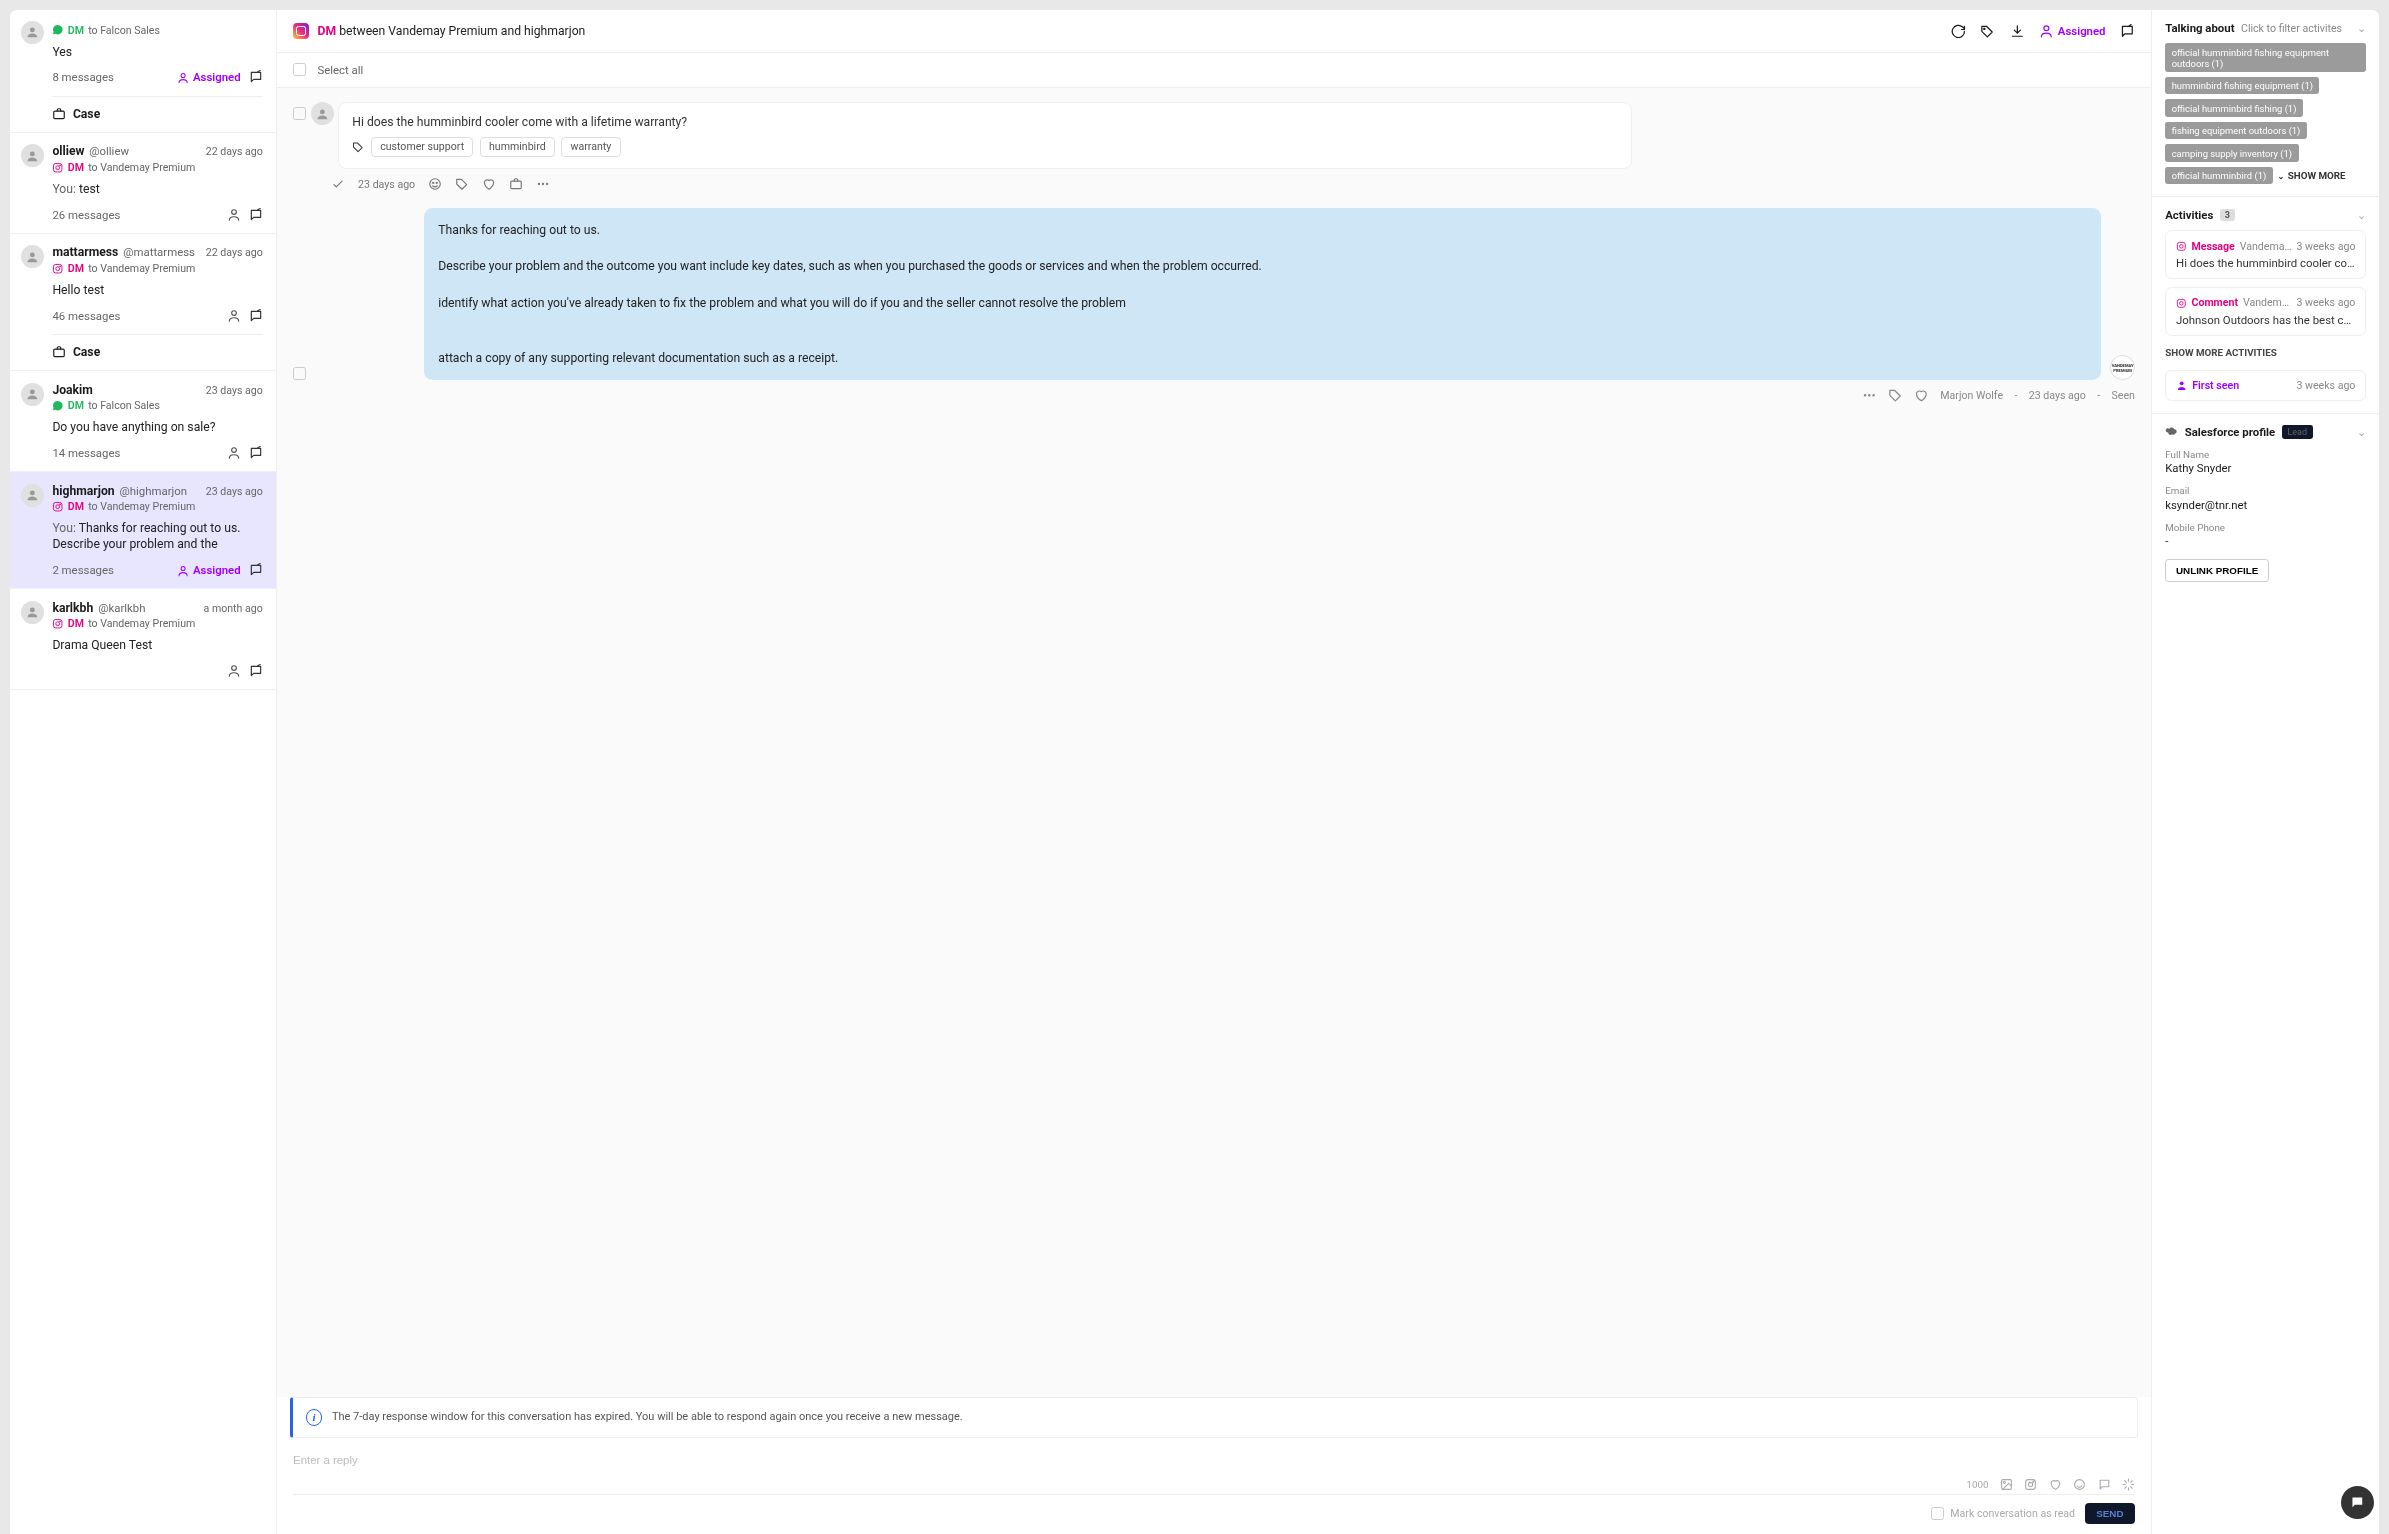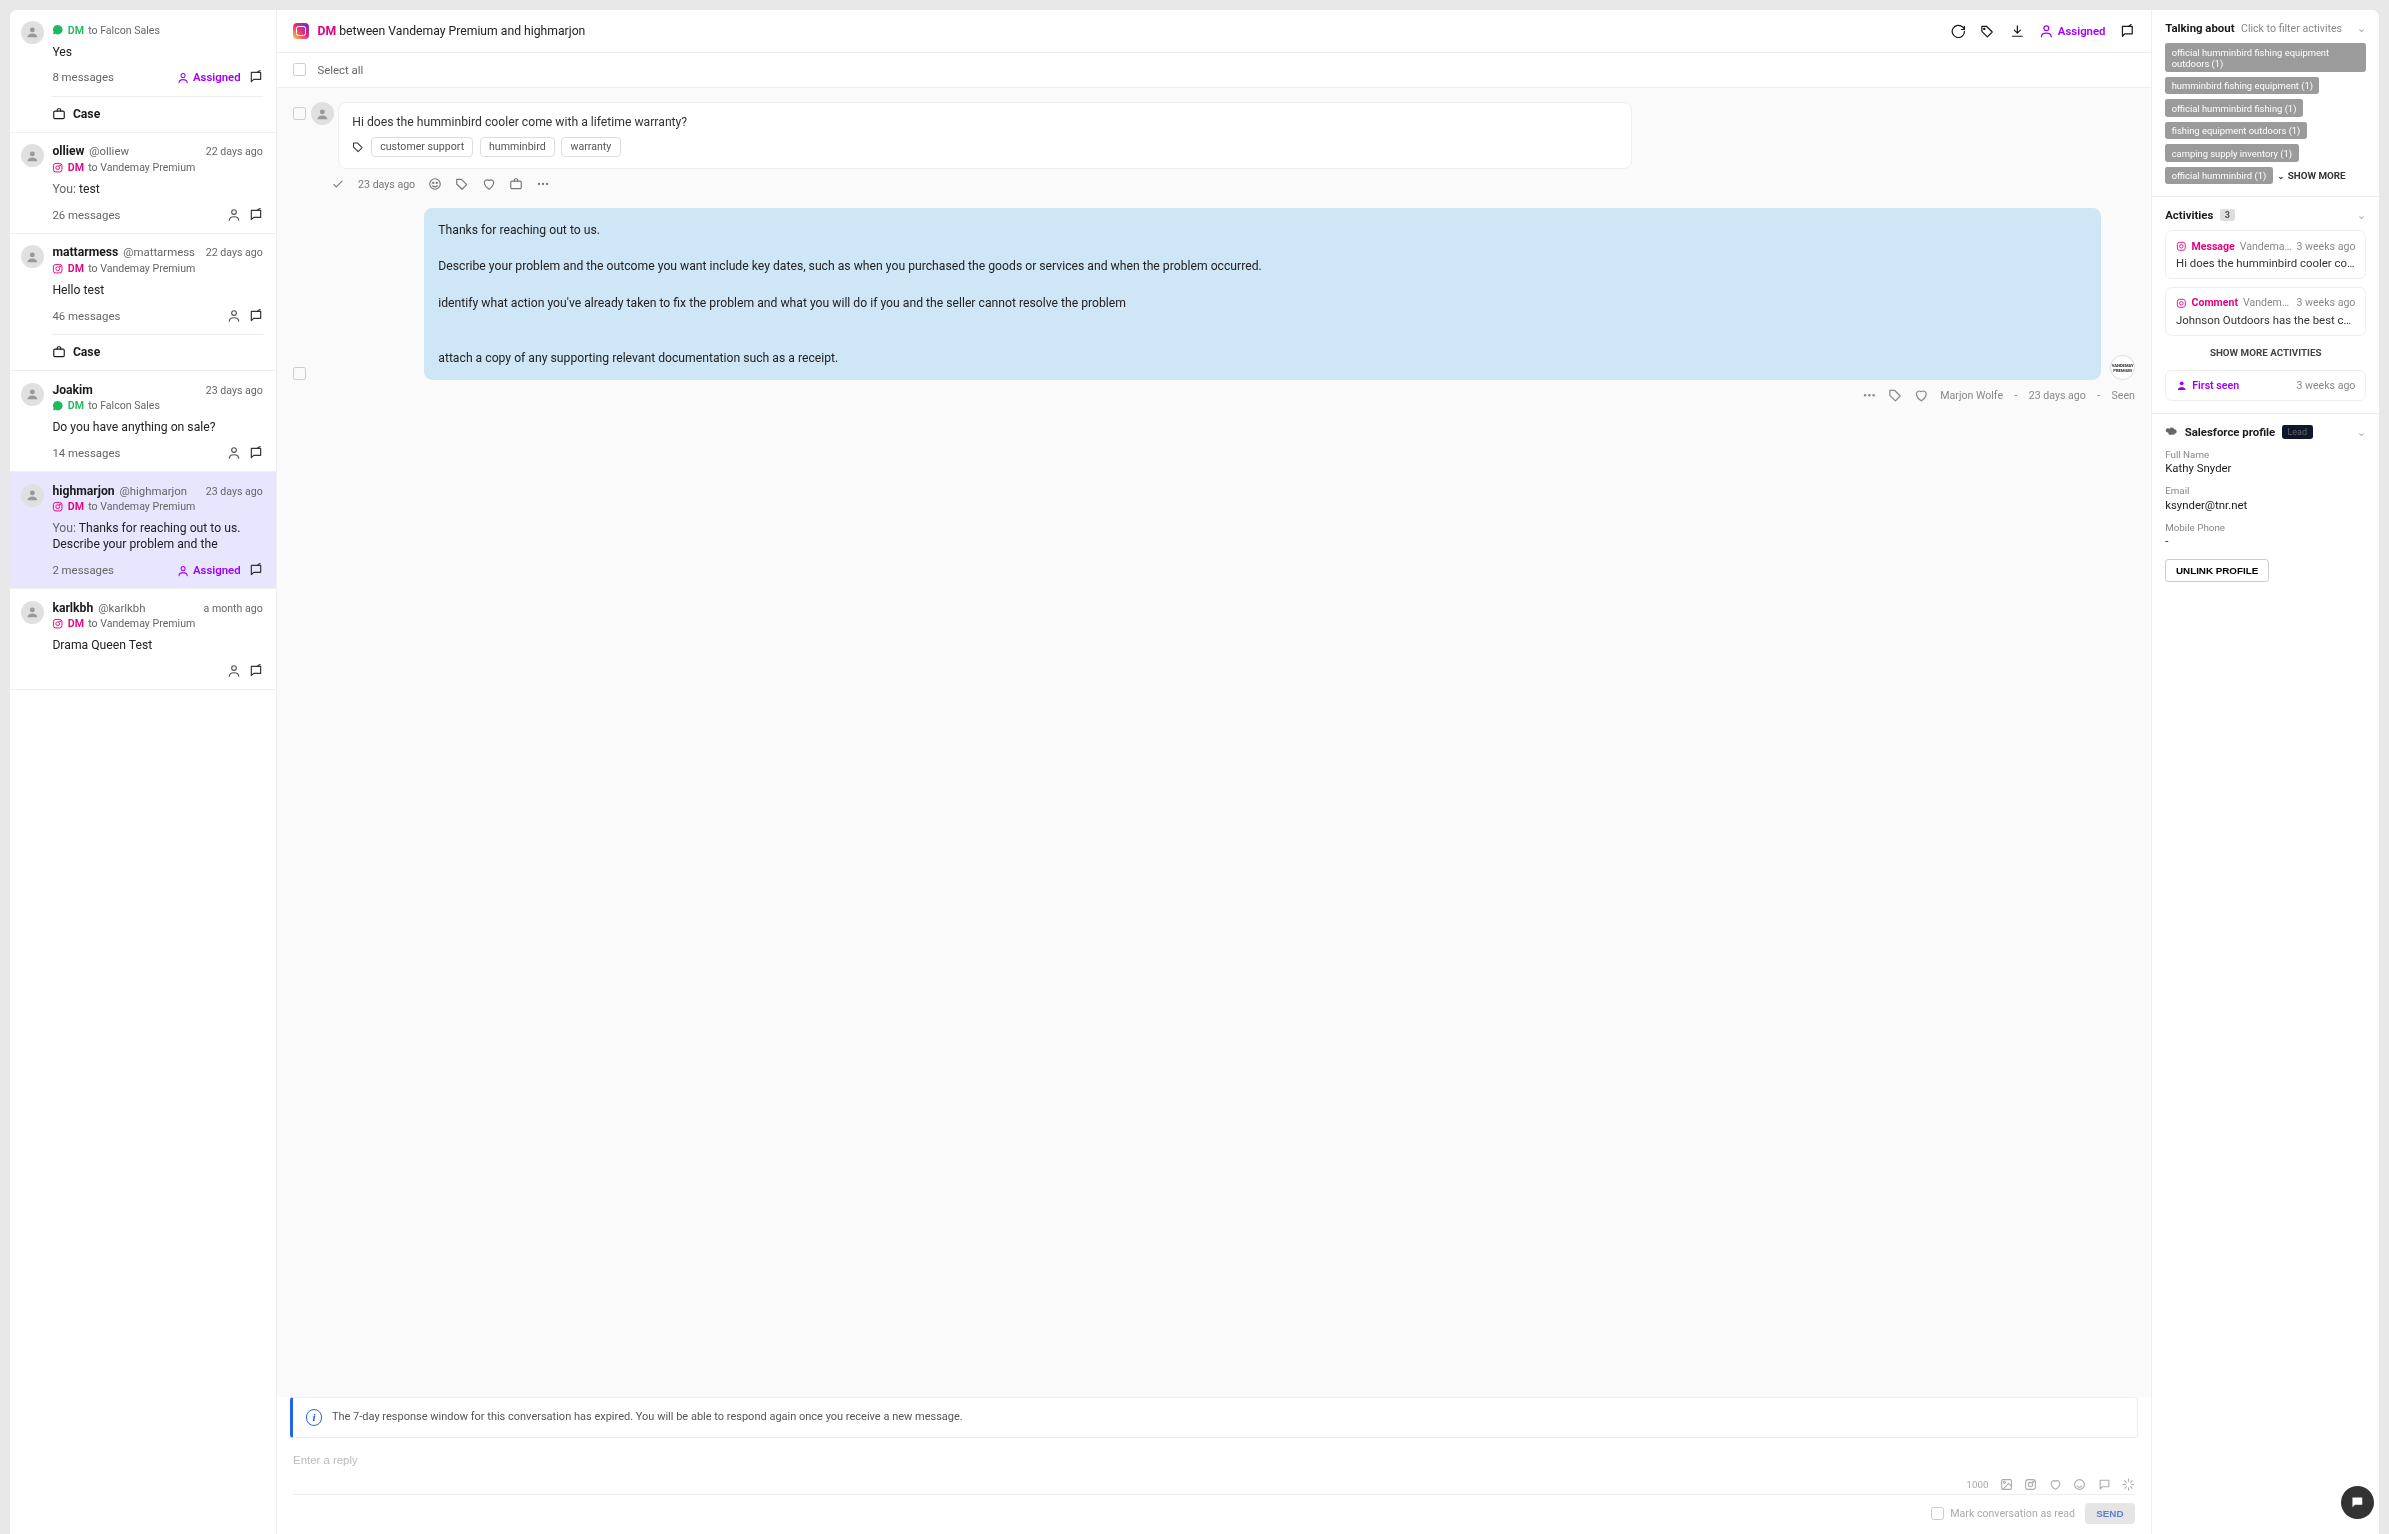--- a/index.html
+++ b/index.html
@@ -78,41 +78,41 @@
 .info-banner .info-icon { width: 16.3px; height: 16.3px; border: 1.6px solid #2563eb; border-radius: 50%; color: #2563eb; display: flex; align-items: center; justify-content: center; font-weight: 700; flex-shrink: 0; font-style: italic; font-family: serif; }
 
 .reply-box { padding: 8.2px 16.3px 6.5px; }
 .reply-input { width: 100%; border: none; padding: 8.2px 0; font-size: 11.4px; color: #333; outline: none; }
 .reply-input::placeholder { color: #bbb; }
 .reply-toolbar { display: flex; align-items: center; gap: 11.4px; justify-content: flex-end; color: #aaa; padding: 3.3px 0; border-bottom: 0.8px solid #eee; }
 .reply-toolbar .char { font-size: 9.8px; }
 .reply-toolbar svg { width: 13px; height: 13px; }
 .reply-footer { display: flex; align-items: center; justify-content: flex-end; gap: 9.8px; padding: 8.2px 0 3.3px; }
 .mark-read { display: flex; align-items: center; gap: 6.5px; color: #aaa; font-size: 10.6px; }
-.send-btn { background: #e5e5e5; color: #5b7fd6; font-weight: 700; font-size: 9.8px; padding: 4.9px 11.4px; border-radius: 4.1px; border: none; cursor: pointer; }
+.send-btn { background: #0f172a; color: #5b7fd6; font-weight: 700; font-size: 9.8px; padding: 4.9px 11.4px; border-radius: 4.1px; border: none; cursor: pointer; }
 
 
 .r-section { border-bottom: 0.8px solid #eee; padding: 11.4px 13px; }
 .r-head { display: flex; align-items: center; gap: 6.5px; }
 .r-title { font-weight: 700; font-size: 11.4px; }
 .r-sub { color: #888; font-size: 10.6px; }
 .r-chev { margin-left: auto; color: #aaa; }
 .topic-tags { display: flex; flex-wrap: wrap; gap: 4.9px; margin-top: 8.2px; }
 .topic { background: #9b9b9b; color: #fff; font-size: 9.4px; padding: 3.3px 6.5px; border-radius: 2.4px; }
 .show-more { font-weight: 700; font-size: 9.8px; color: #333; cursor: pointer; display: flex; align-items: center; gap: 3.3px; }
 .count-badge { background: #ddd; color: #555; font-size: 9px; padding: 0.8px 4.9px; border-radius: 2.4px; font-weight: 700; }
 .activity-card { border: 0.8px solid #eee; border-radius: 6.5px; padding: 8.2px 9.8px; margin-top: 8.2px; }
 .activity-card .ac-head { display: flex; align-items: center; gap: 4.9px; font-size: 10.6px; }
 .ac-type { font-weight: 700; }
 .ac-type.msg { color: #e4007f; }
 .ac-from { color: #888; overflow: hidden; text-overflow: ellipsis; white-space: nowrap; max-width: 55px; }
 .ac-time { color: #888; margin-left: auto; }
 .ac-body { margin-top: 3.3px; font-size: 11.4px; color: #333; overflow: hidden; text-overflow: ellipsis; white-space: nowrap; }
 .first-seen { color: #a100ff; font-weight: 600; display: flex; align-items: center; gap: 4.9px; }
-.show-more-act { text-align: center; font-weight: 700; font-size: 9.8px; color: #444; padding: 11.4px 0 3.3px; cursor: pointer; }
+.show-more-act { text-align: left; font-weight: 700; font-size: 9.8px; color: #444; padding: 11.4px 0 3.3px; cursor: pointer; }
 .sf-section { padding: 11.4px 13px; }
 .sf-head { display: flex; align-items: center; gap: 6.5px; }
 .sf-title { font-weight: 700; font-size: 11.4px; }
 .lead-pill { background: #0f172a; color: #666; font-size: 9px; padding: 1.6px 5.7px; border-radius: 2.4px; }
 .sf-field { margin-top: 9.8px; }
 .sf-label { color: #888; font-size: 9.8px; }
 .sf-value { font-size: 11.4px; margin-top: 1.6px; }
 .unlink-btn { margin-top: 11.4px; border: 0.8px solid #ccc; background: #fff; padding: 4.9px 9.8px; font-size: 9.8px; font-weight: 600; border-radius: 3.3px; cursor: pointer; }
 .fab { position: fixed; bottom: 14.7px; right: 14.7px; width: 33px; height: 33px; border-radius: 50%; background: #333; display: flex; align-items: center; justify-content: center; cursor: pointer; }
 .fab svg { width: 14.7px; height: 14.7px; fill: #fff; }

